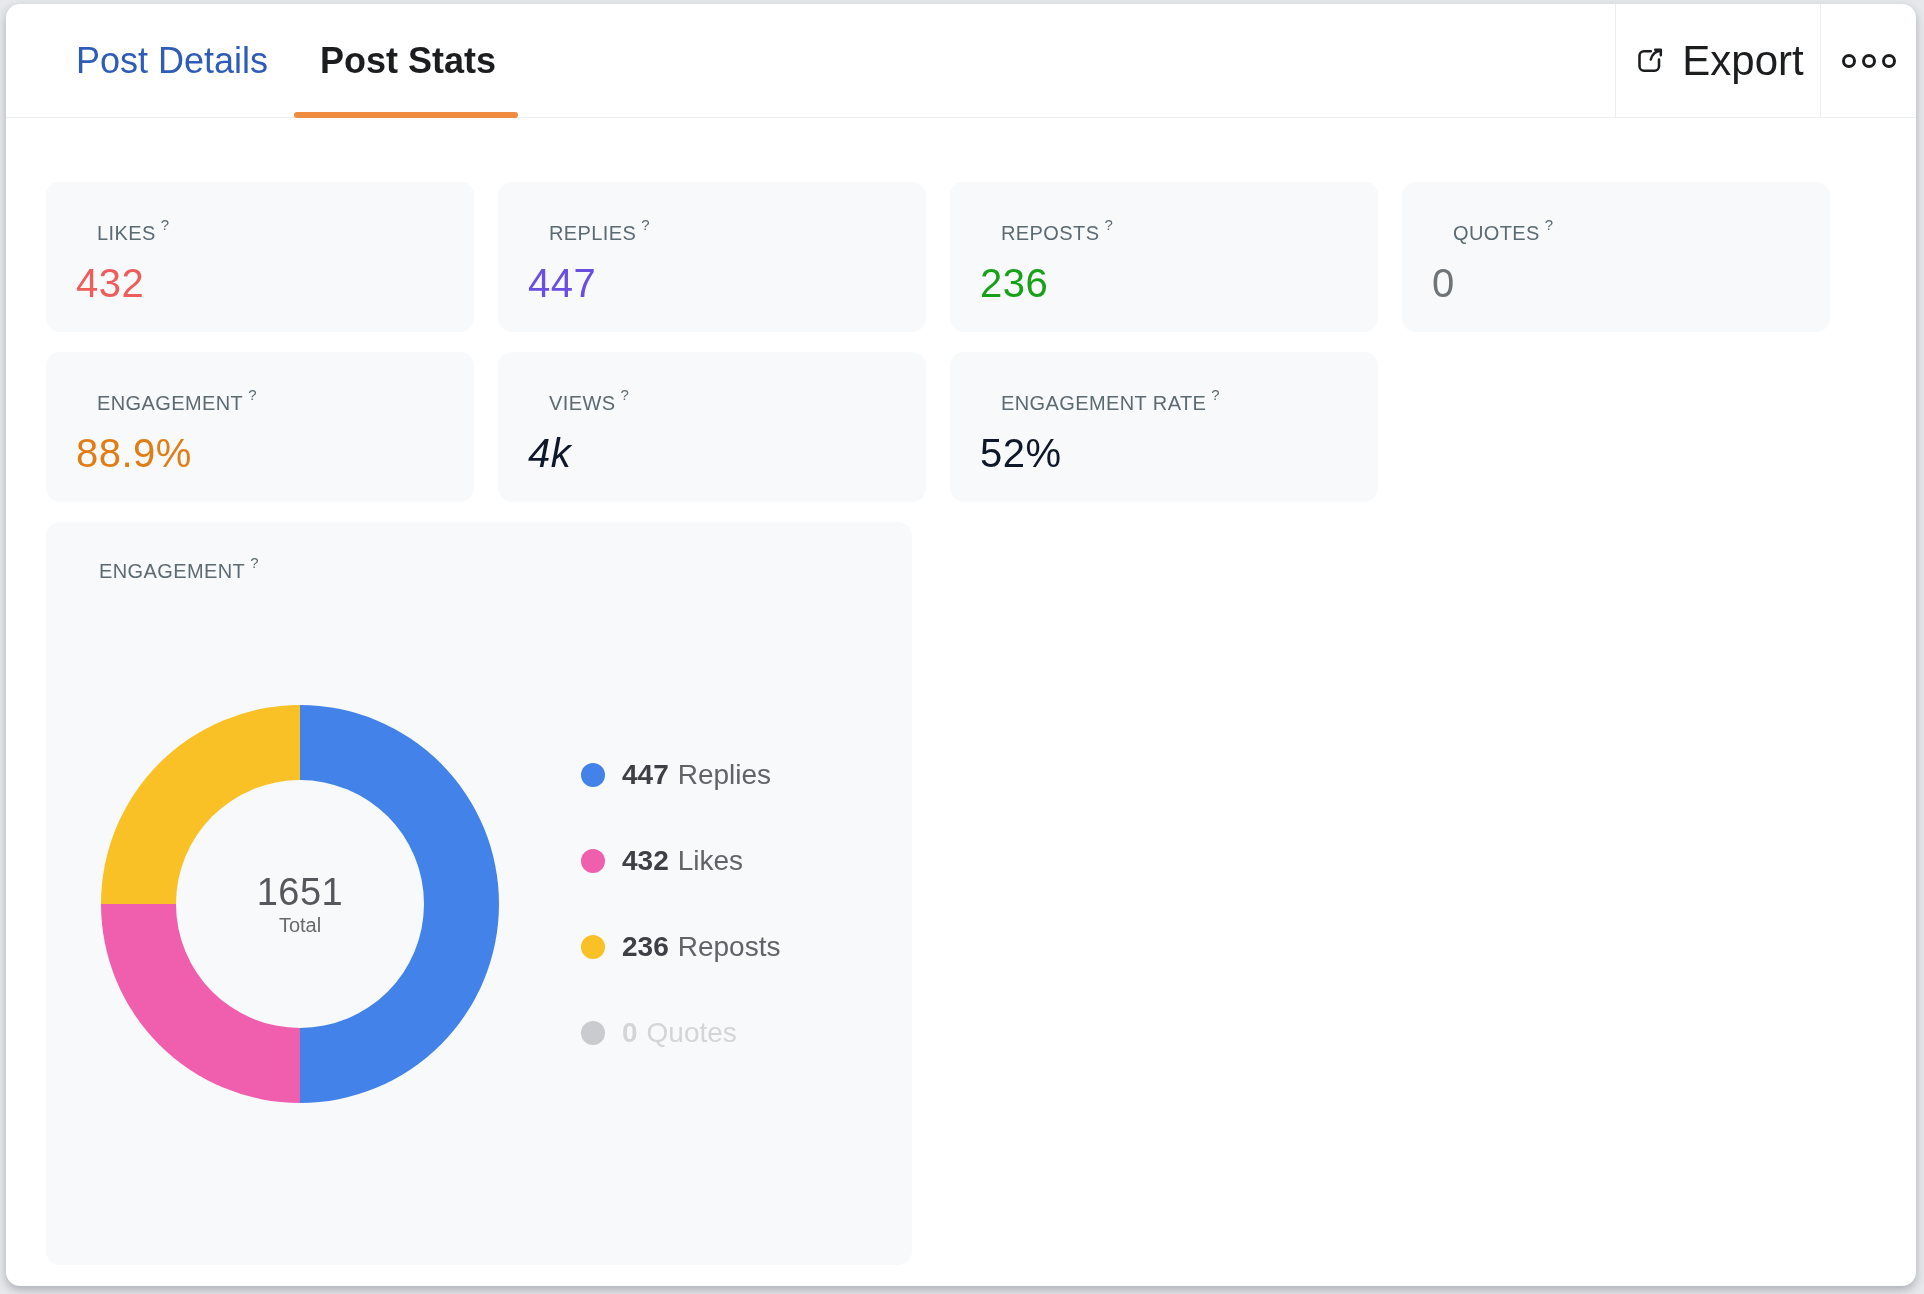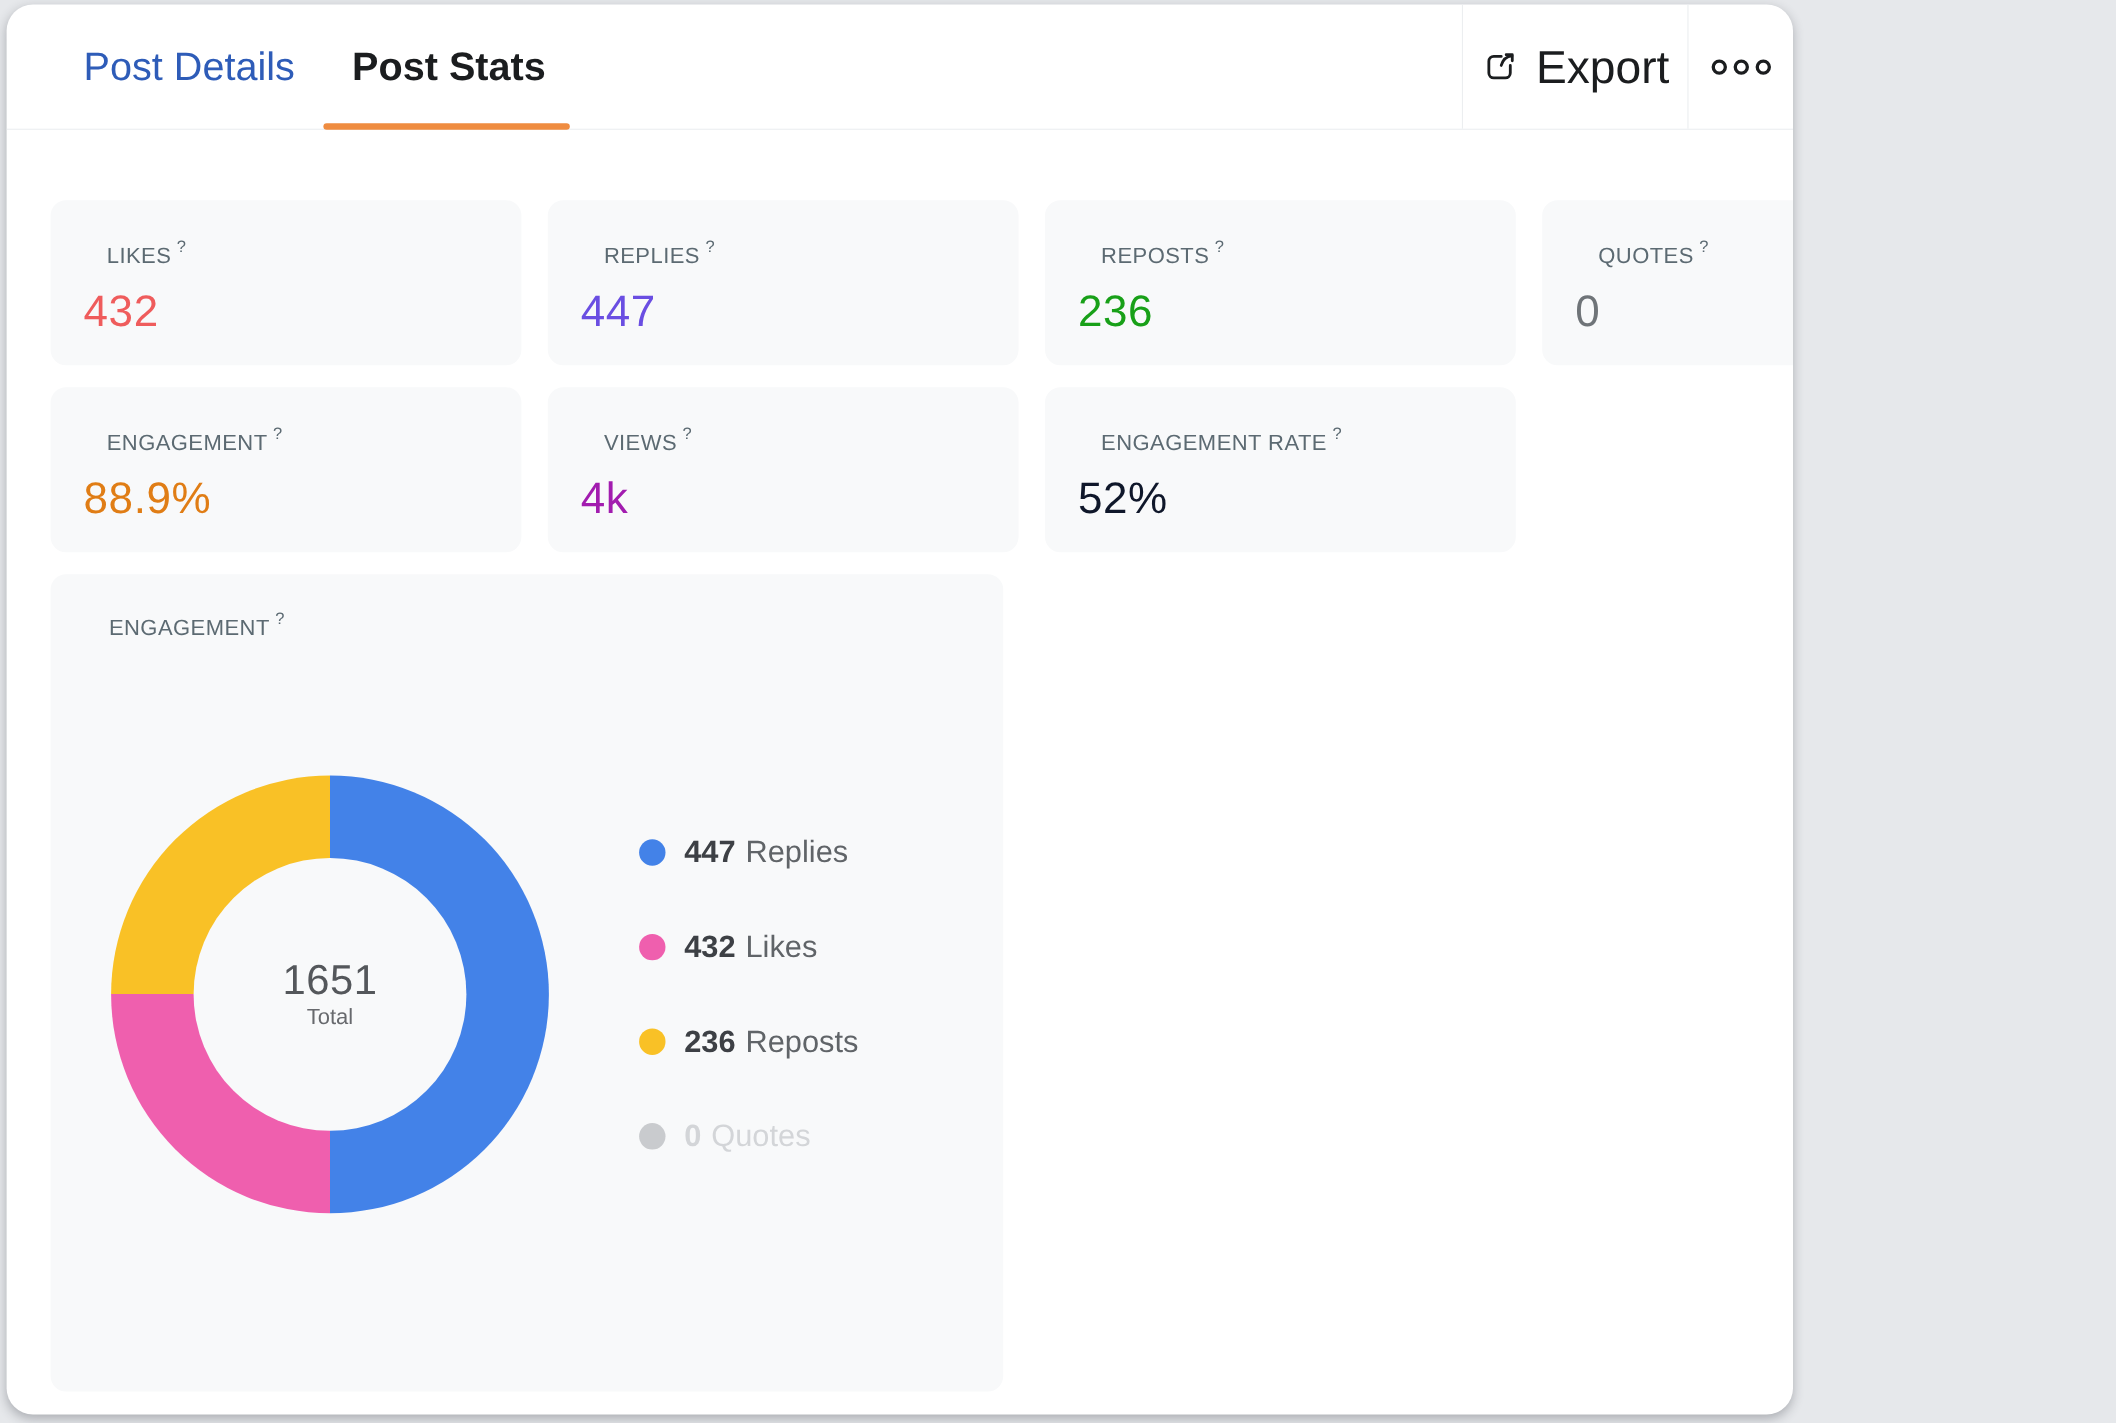--- a/index.html
+++ b/index.html
@@ -6,23 +6,23 @@
   html, body { width: 1924px; height: 1294px; }
   body {
     background: #e6e8eb;
     font-family: "Liberation Sans", "DejaVu Sans", sans-serif;
     position: relative;
     overflow: hidden;
   }
   .page {
     position: absolute;
     left: 6px; top: 4px;
-    width: 1624px; height: 1282px;
+    width: 1910px; height: 1282px;
     background: #ffffff;
-    border-radius: 24px;
+    border-radius: 14px;
     box-shadow: 0 4px 10px rgba(40,44,52,.30);
     overflow: hidden;
   }
 
   
   .header {
     height: 114px;
     border-bottom: 1px solid #eceef0;
     display: flex;
     align-items: stretch;
@@ -222,21 +222,21 @@
         <div class="stat-card">
     <div class="stat-label">
       <span class="stat-label-text">ENGAGEMENT</span><sup class="stat-help">?</sup>
     </div>
     <div class="stat-value" style="color: rgb(224, 125, 21);">88.9%</div>
   </div>
         <div class="stat-card">
     <div class="stat-label">
       <span class="stat-label-text">VIEWS</span><sup class="stat-help">?</sup>
     </div>
-    <div class="stat-value" style="color: #a21caf;">4k</div>
+    <div class="stat-value" style="color: #0f172a; font-style: italic;">4k</div>
   </div>
         <div class="stat-card">
     <div class="stat-label">
       <span class="stat-label-text">ENGAGEMENT RATE</span><sup class="stat-help">?</sup>
     </div>
     <div class="stat-value" style="color: #0f172a;">52%</div>
   </div>
       </div>
 
     <div class="chart-card">

